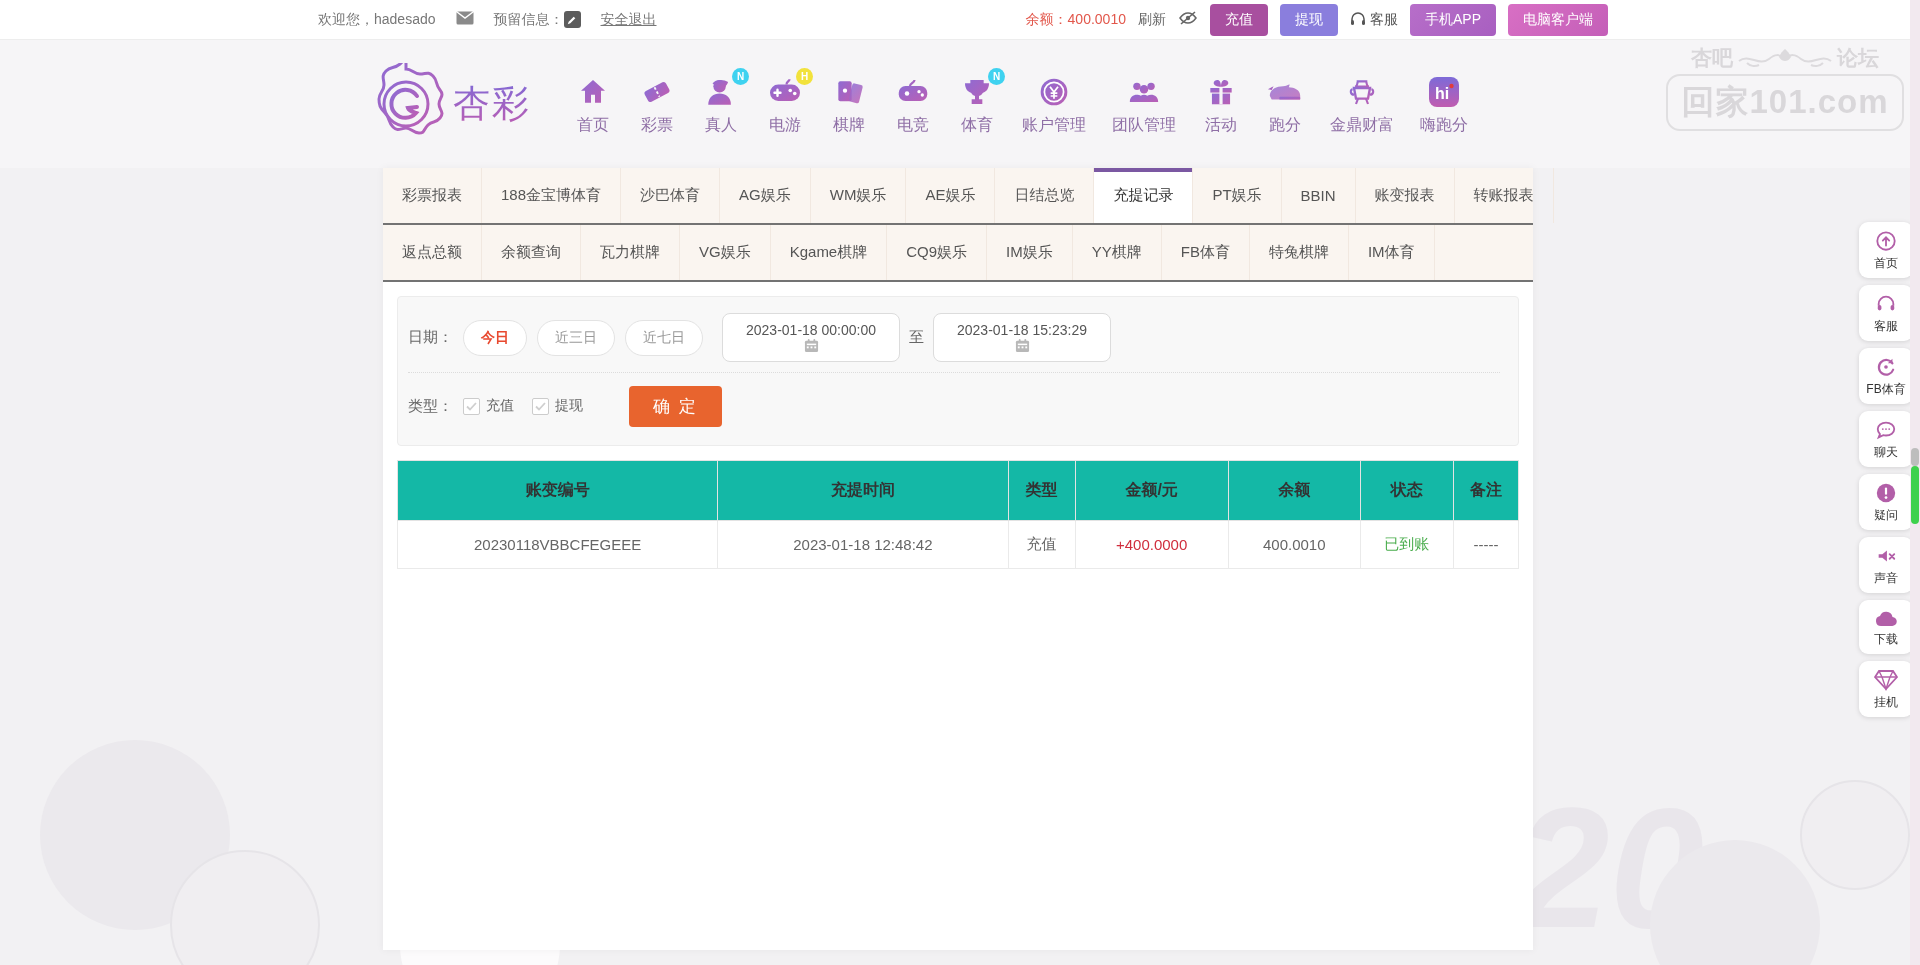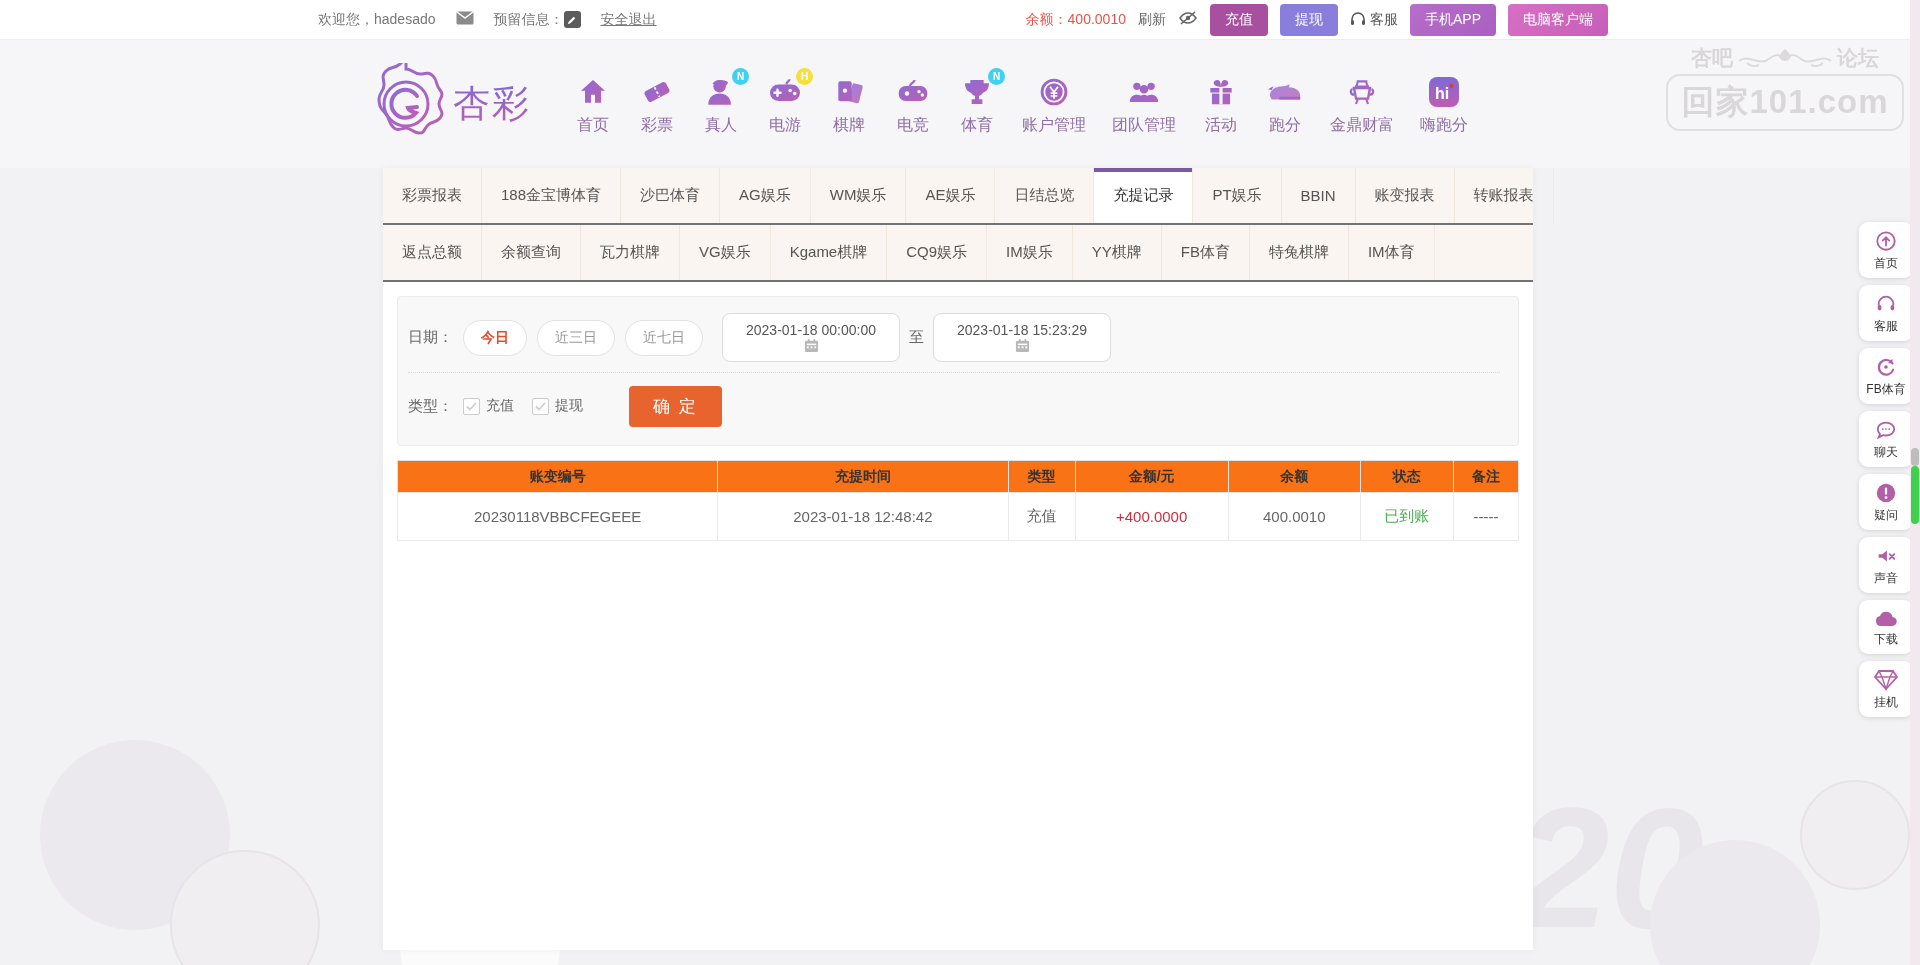--- a/index.html
+++ b/index.html
@@ -88,21 +88,21 @@
   .to-label { color:#666; font-size:15px; }
   .fdivider { border-top:1px dotted #dcdcdc; margin:10px 0; }
   .chk { display:flex; align-items:center; margin-right:18px; cursor:pointer; }
   .chk-box { width:17px; height:17px; border:1px solid #ccc; background:#fff; border-radius:2px;
     display:flex; align-items:center; justify-content:center; margin-right:6px; }
   .chk-label { font-size:14px; color:#666; }
   .submit-btn { margin-left:28px; background:#e8642e; color:#fff; border:none; border-radius:4px;
     font-size:17px; padding:9px 24px; cursor:pointer; letter-spacing:2px; font-family:inherit; }
   
   .data-table { margin:6px 14px 0; width:1122px; border-collapse:collapse; }
-  .data-table th { background:#f97316; border:1px solid #e3e3e3; height:32px; font-size:14px;
+  .data-table th { background:#14b8a6; border:1px solid #e3e3e3; height:60px; font-size:16px;
     color:#333; font-weight:bold; }
   .data-table td { border:1px solid #eaeaea; height:48px; text-align:center; font-size:15px;
     color:#666; background:#fff; }
   td.amount { color:#d02e3d; }
   td.status { color:#4cae4f; }
   
   .pagination { margin:12px 14px; display:flex; justify-content:flex-end; align-items:center; }
   .pg-summary { font-size:13px; color:#888; margin-right:10px; }
   .pg-current { width:29px; height:29px; background:#ef8531; color:#fff; border-radius:3px;
     display:flex; align-items:center; justify-content:center; font-size:14px; cursor:pointer; }

